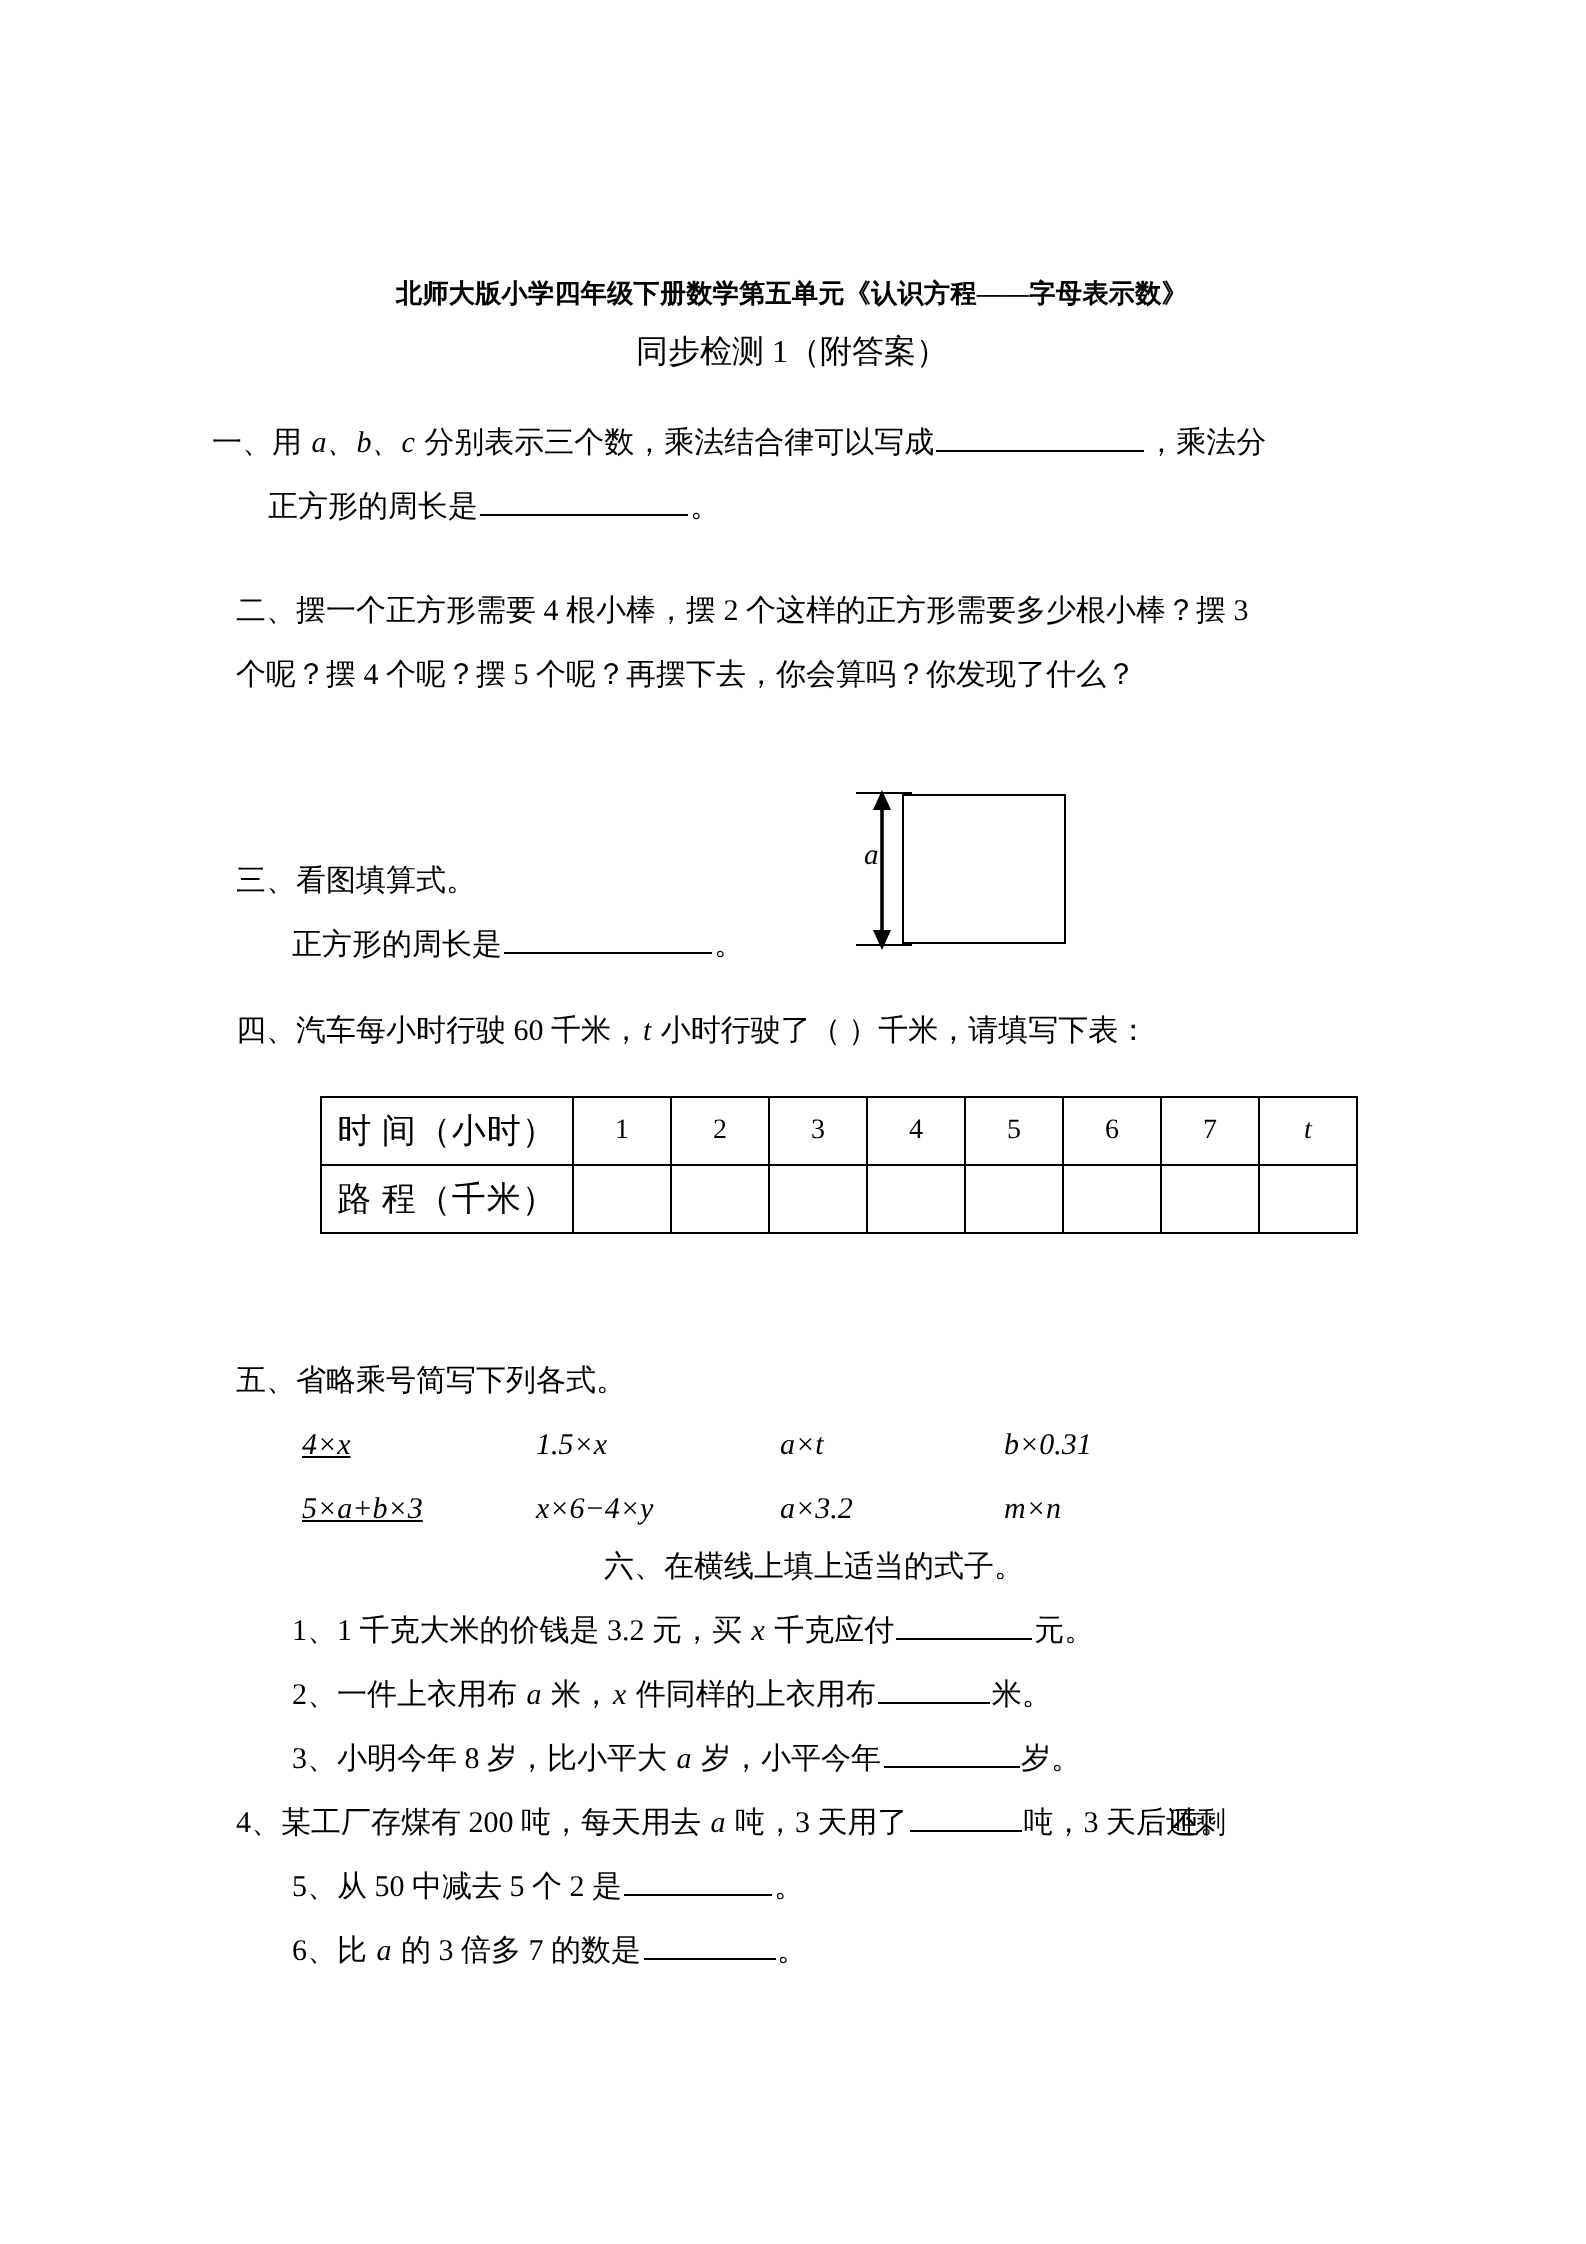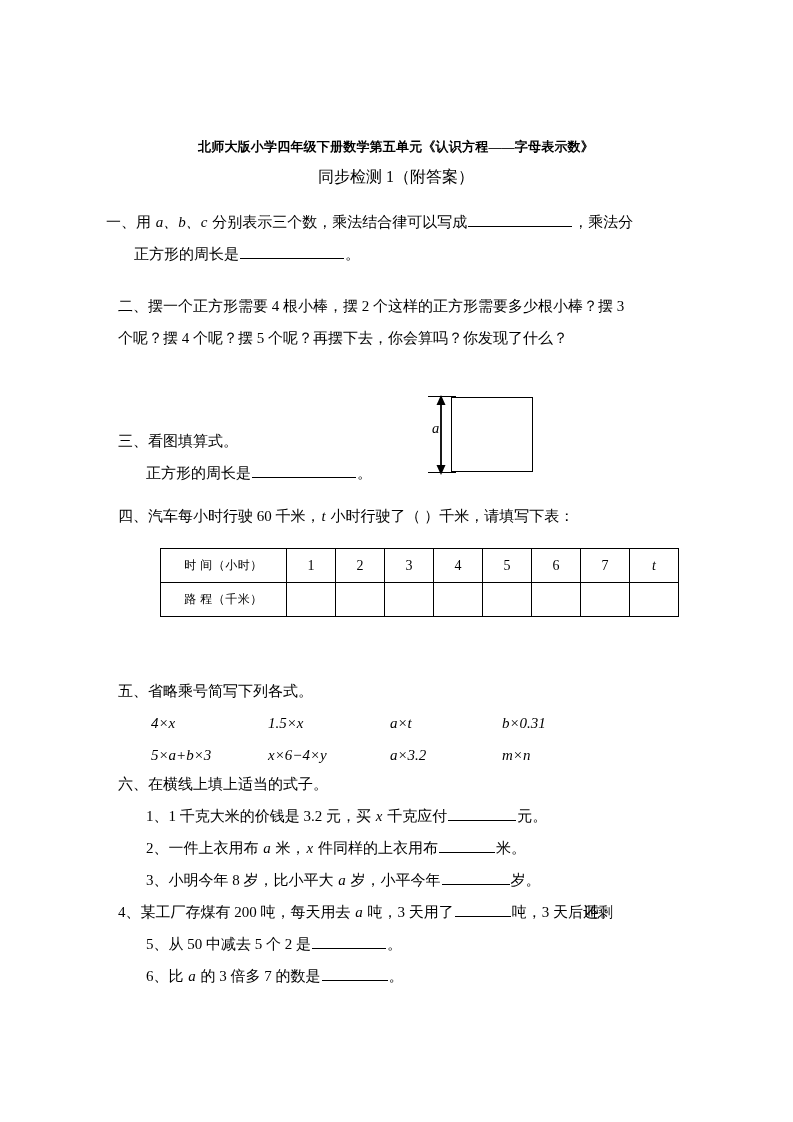--- a/index.html
+++ b/index.html
@@ -140,21 +140,21 @@
   }
   #speed-table td {
     border: 1.2px solid #000;
     height: 33px;
     text-align: center;
     vertical-align: middle;
     padding: 0;
   }
   #speed-table td.rowhead {
     width: 113px;
-    font-size: 12px;
+    font-size: 17px;
     letter-spacing: 0.5px;
     padding: 0 6px;
   }
   #speed-table td.cell {
     width: 48px;
   }
 
   
   #sec5 { left: 118px; top: 655px; width: 575px; }
   #sec5 .l1 { white-space: nowrap; margin-top: 20px; }
@@ -166,28 +166,28 @@
     display: block;
     height: 32px;
     line-height: 32px;
     white-space: nowrap;
   }
   .expr {
     display: inline-block;
     font-size: 15px;
     vertical-align: top;
   }
-  .expr.c1 { width: 115px; }
+  .expr.c1 { width: 115px; text-decoration: underline; }
   .expr.c2 { width: 120px; }
   .expr.c3 { width: 110px; }
   .expr.c4 { width: 110px; }
 
   
   #sec6 { left: 118px; top: 768px; width: 578px; }
-  #sec6 .l1 { white-space: nowrap; }
+  #sec6 .l1 { white-space: nowrap; text-align: center; }
   #sec6 .item {
     margin-left: 28px;
     line-height: 32px;
   }
   #sec6 .item-wrap {
     margin-left: 28px;
     line-height: 32px;
     text-indent: -28px;
     padding-left: 0;
   }

